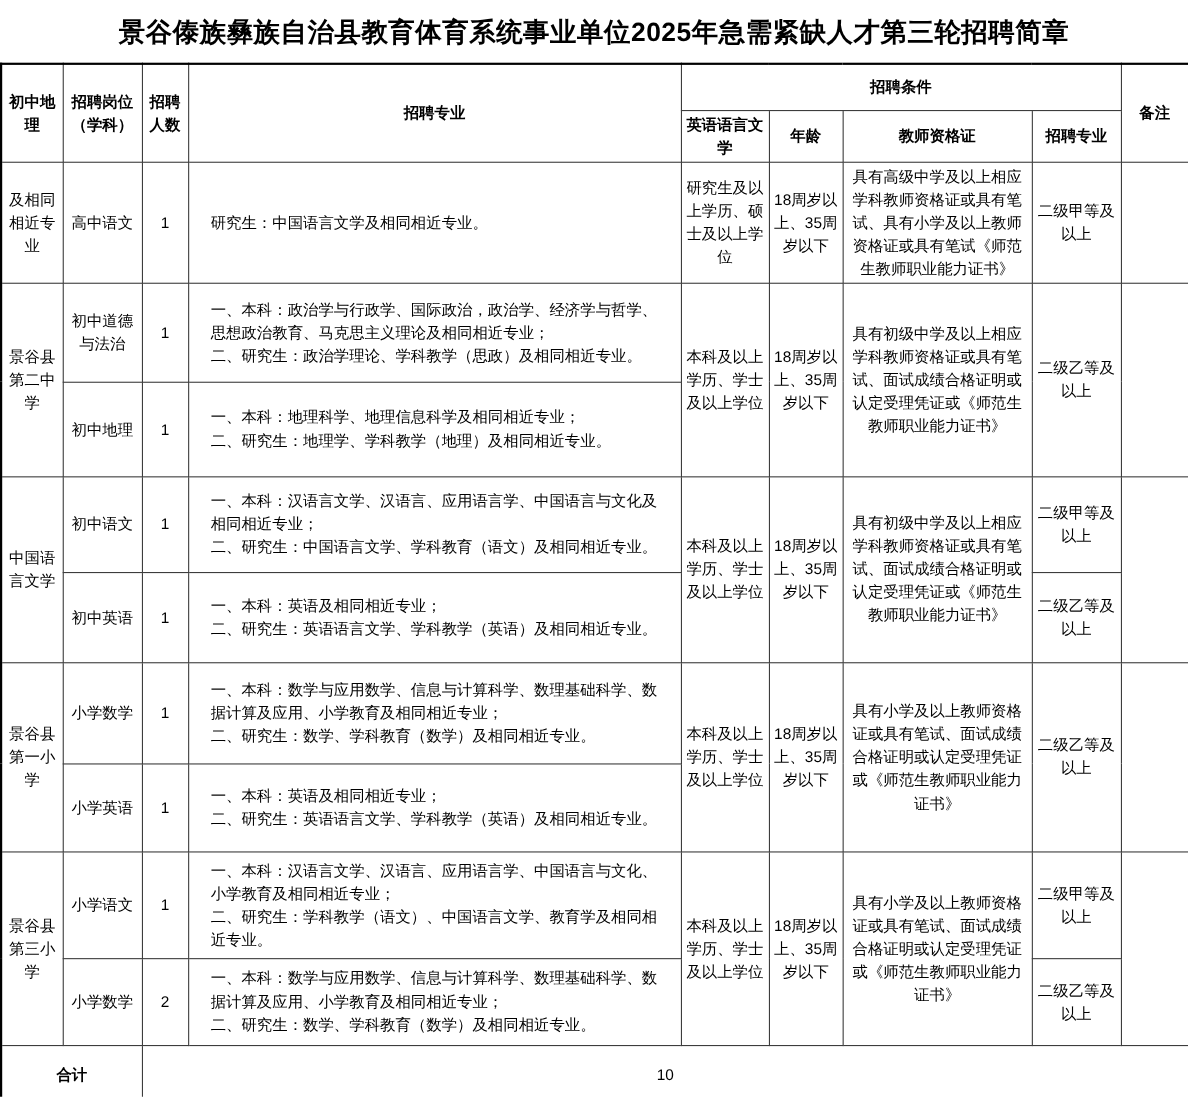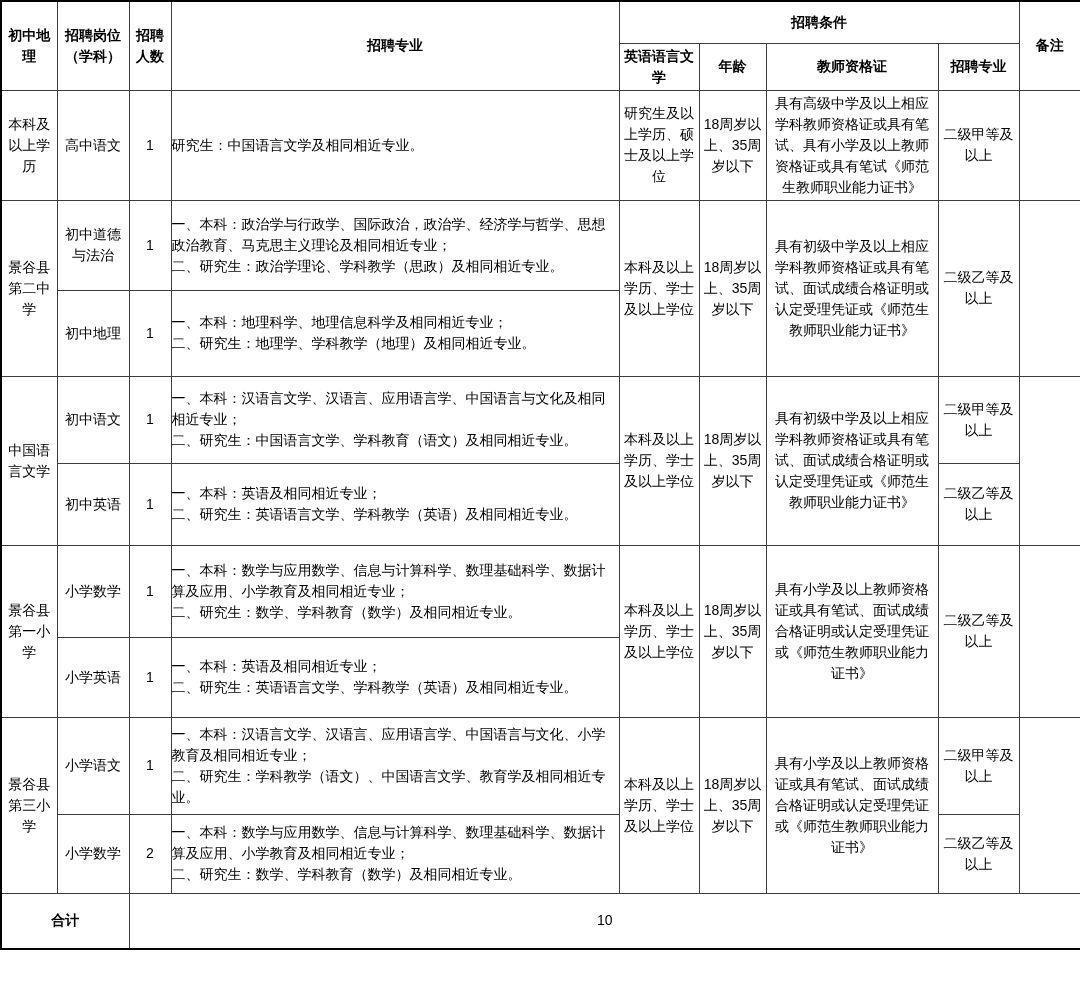--- a/index.html
+++ b/index.html
@@ -29,29 +29,30 @@
     vertical-align: middle;
     font-size: 14px;
     line-height: 1.5;
     overflow: hidden;
     word-break: break-all;
   }
   th { font-weight: bold; font-size: 14px; }
   td.major {
     text-align: left;
     white-space: pre-line;
-    padding: 4px 0;
+    padding: 4px 20px;
   }
   td.total-label { font-weight: bold; }
 </style>
 </head>
 <body>
 
 <div class="page">
 
+  <div class="doc-title">景谷傣族彝族自治县教育体育系统事业单位2025年急需紧缺人才第三轮招聘简章</div>
 
   <table class="recruit">
     <colgroup>
       <col style="width:56px">
         <col style="width:72px">
         <col style="width:42px">
       <col style="width:448px">
         <col style="width:80px">
         <col style="width:67px">
       <col style="width:172px">
@@ -69,21 +70,21 @@
       <th rowspan="2">备注</th>
     </tr>
     <tr style="height:44px">
       <th>英语语言文学</th>
       <th>年龄</th>
       <th>教师资格证</th>
       <th>招聘专业</th>
     </tr>
 
     <tr style="height:105px">
-      <td>本科及以上学历</td>
+      <td>及相同相近专业</td>
       <td>高中语文</td>
       <td>1</td>
       <td class="major">研究生：中国语言文学及相同相近专业。</td>
       <td>研究生及以上学历、硕士及以上学位</td>
       <td>18周岁以上、35周岁以下</td>
       <td>具有高级中学及以上相应学科教师资格证或具有笔试、具有小学及以上教师资格证或具有笔试《师范生教师职业能力证书》</td>
       <td>二级甲等及以上</td>
       <td></td>
     </tr>
 

